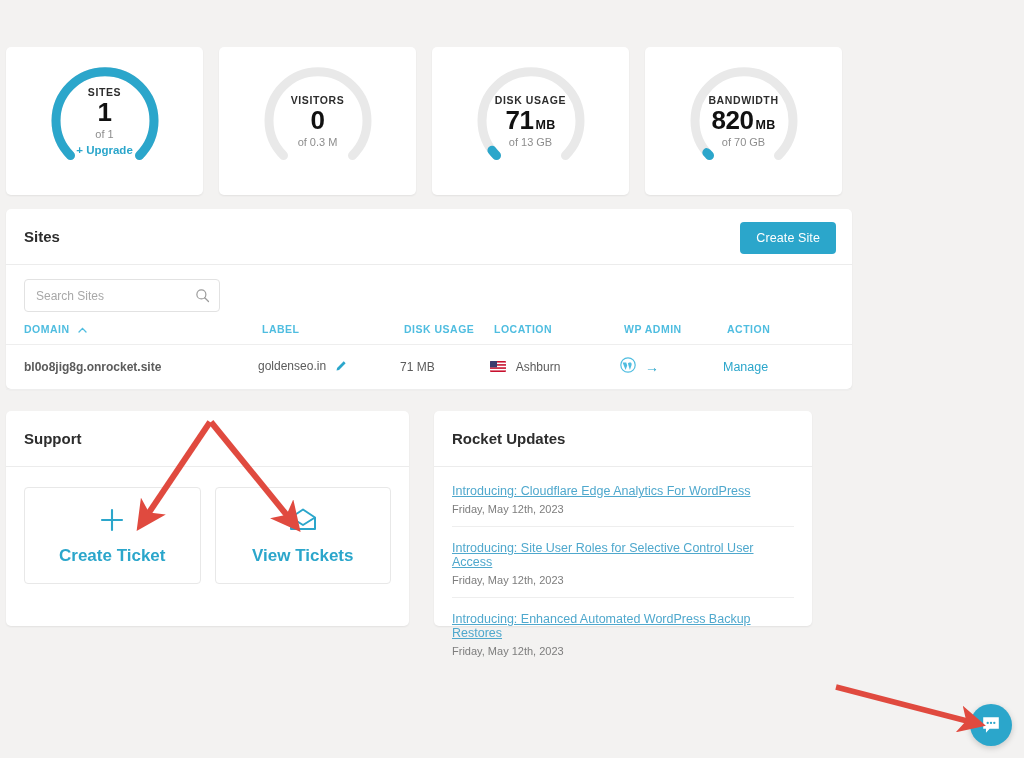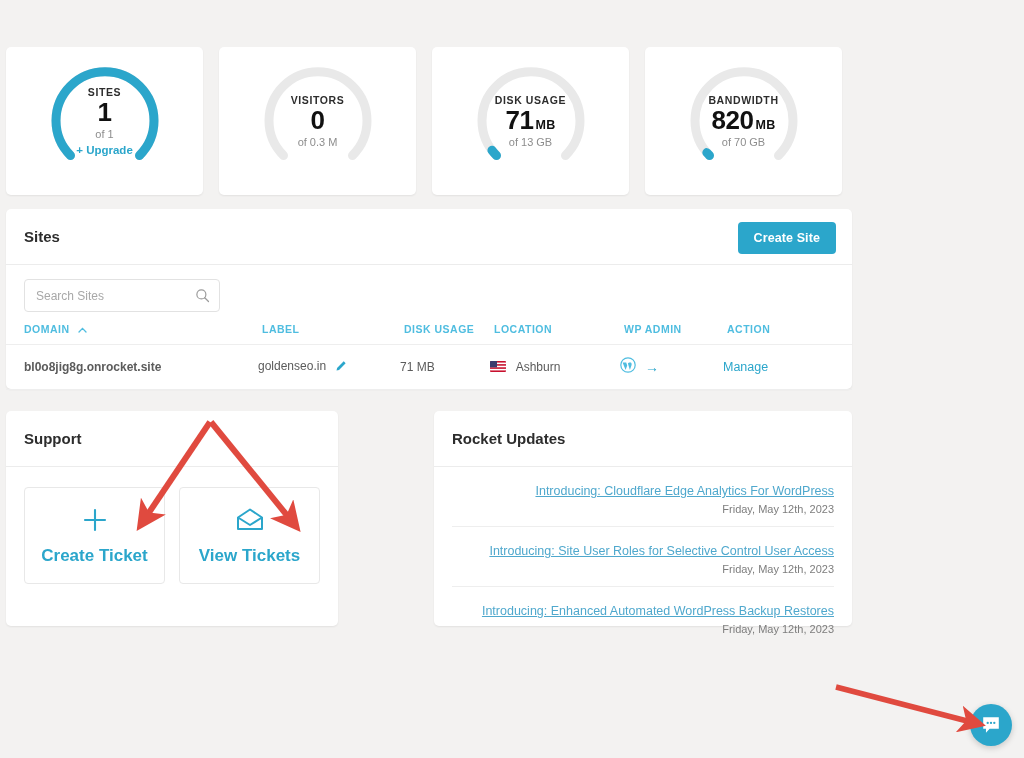--- a/index.html
+++ b/index.html
@@ -70,21 +70,21 @@
   .panel-head {
     position: relative; height: 56px;
     border-bottom: 1px solid #ececec;
     display: flex; align-items: center; padding: 0 18px;
   }
   .panel-title { font-size: 15px; font-weight: bold; color: #2d2d2d; }
   .btn-primary {
     position: absolute; right: 16px; top: 13px;
     background: #2ba6cb; color: #fff;
     border: none; border-radius: 4px;
-    font-size: 12.5px; font-weight: bold;
+    font-size: 12.5px; font-weight: normal;
     font-family: "Liberation Sans", sans-serif;
     padding: 9px 16px; cursor: pointer;
     letter-spacing: 0.1px;
   }
   .search-row { padding: 14px 18px 0 18px; }
   .search-box {
     position: relative; width: 196px; height: 33px;
     border: 1px solid #e2e2e2; border-radius: 4px;
     display: flex; align-items: center;
   }
@@ -130,40 +130,40 @@
     background: #d8d8d8;
   }
   .loc-name { color: #5b5b5b; margin-top: 43px; }
   .wp-link { cursor: pointer; display: inline-flex; align-items: center; gap: 9px; }
   .arrow-right { color: #2ba6cb; font-size: 14px; }
   .manage-link { color: #2ba6cb; font-size: 12.5px; cursor: pointer; }
 
   
   .support-panel {
     position: absolute; left: 6px; top: 411px;
-    width: 332px; height: 215px;
+    width: 403px; height: 215px;
   }
   .tile-row { display: flex; gap: 14px; padding: 20px 18px 0 18px; }
   .tile {
     width: 187px; height: 97px;
     border: 1px solid #e8e8e8; border-radius: 4px;
     display: flex; flex-direction: column;
     align-items: center; justify-content: center;
     cursor: pointer; background: #fff;
   }
   .tile-icon { color: #2ba6cb; height: 30px; display: flex; align-items: center; }
   .tile-label {
     margin-top: 11px;
     font-size: 17px; font-weight: bold; color: #2ba6cb;
   }
 
   
   .updates-panel {
     position: absolute; left: 434px; top: 411px;
-    width: 418px; height: 215px; text-align: right;
+    width: 378px; height: 215px;
   }
   .update-list { padding: 0 18px; }
   .update-item { padding: 14px 0 11px 0; }
   .update-item + .update-item { border-top: 1px solid #eeeeee; }
   .update-title {
     font-size: 12.5px; color: #4fa8cd;
     text-decoration: underline; cursor: pointer;
     display: inline-block; margin-bottom: 5px;
   }
   .update-date { font-size: 11px; color: #7d7d7d; }

